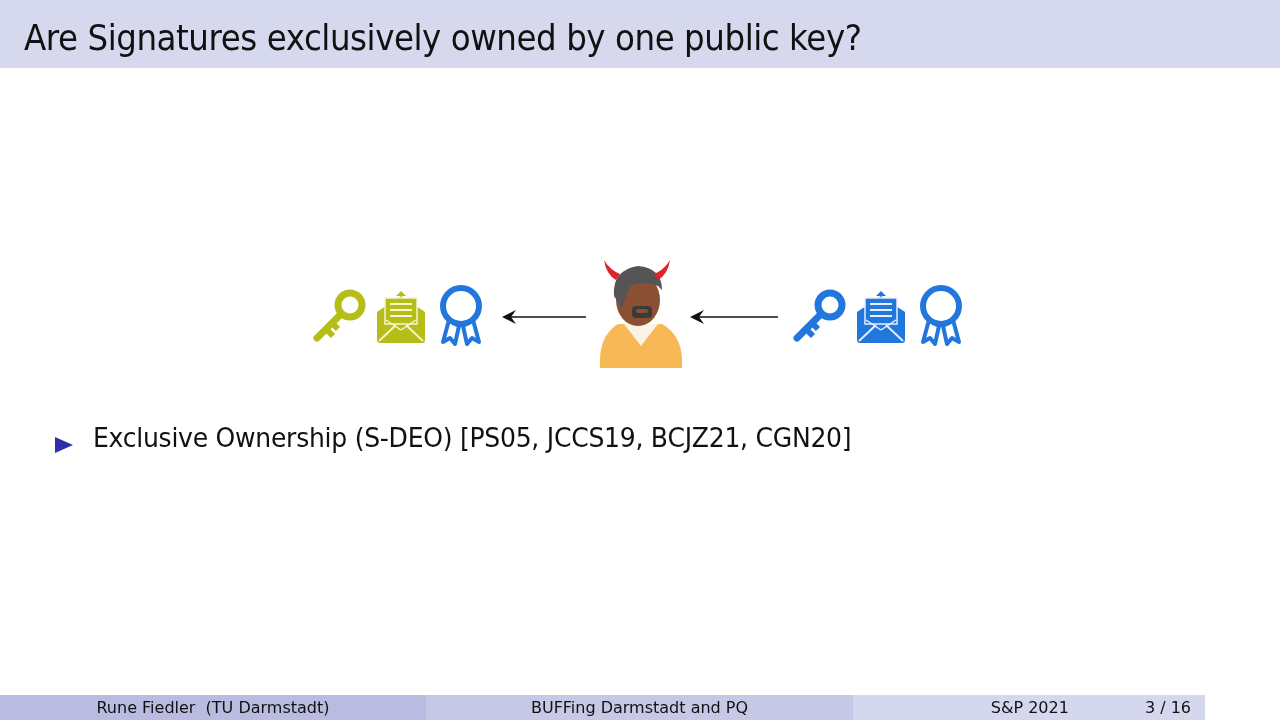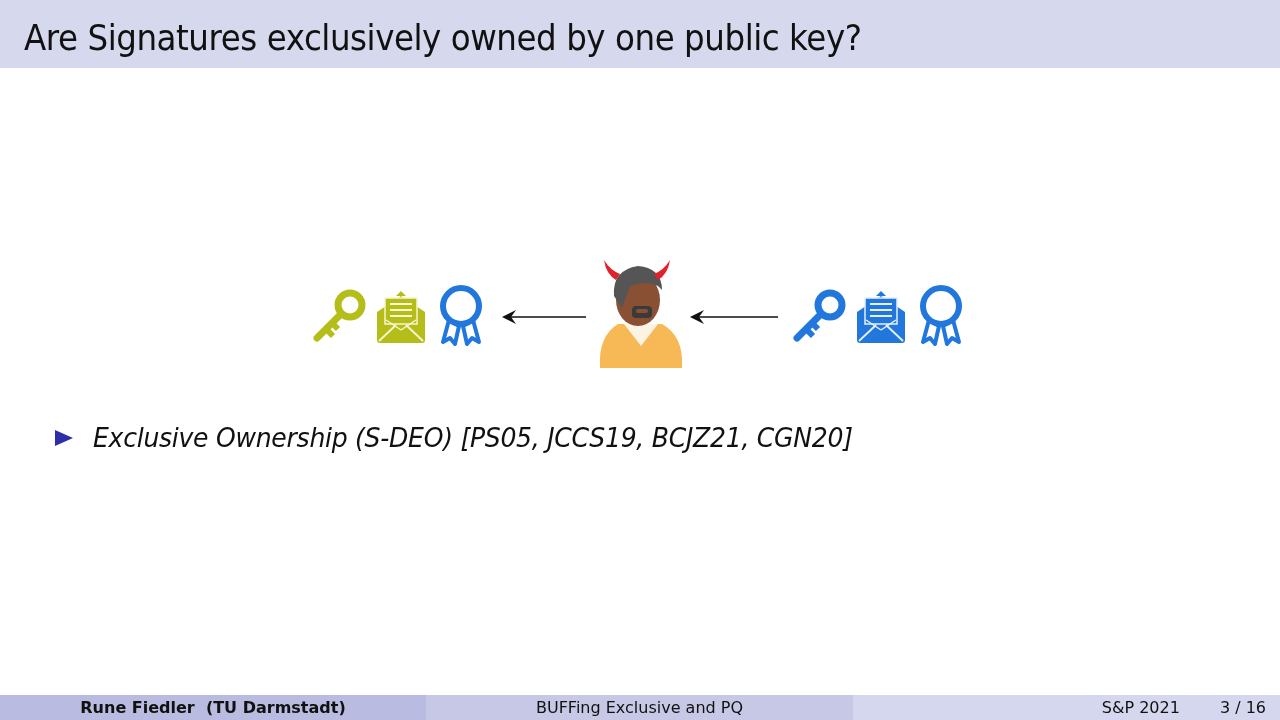--- a/index.html
+++ b/index.html
@@ -3,27 +3,27 @@
 <meta charset="utf-8">
 <style>
   html, body { margin:0; padding:0; }
   body { width:1280px; height:720px; position:relative; background:#ffffff; overflow:hidden;
          font-family: "DejaVu Sans", "Liberation Sans", sans-serif; }
   .titlebar { position:absolute; left:0; top:0; width:1280px; height:68px; background:#d6d8ee; }
   .title { position:absolute; left:24px; top:18px; font-size:35px; color:#111; letter-spacing:-0.5px;
            font-family:"DejaVu Sans", sans-serif; font-weight:normal; transform:scaleX(0.93); transform-origin:left; white-space:nowrap; }
   .diagram { position:absolute; left:0; top:250px; width:1280px; height:130px; }
   .abs { position:absolute; }
-  .bullet-row { position:absolute; left:55px; top:422px; display:flex; align-items:center;font-style:italic; }
+  .bullet-row { position:absolute; left:55px; top:422px; display:flex; align-items:flex-end; }
   .bullet-tri { width:0; height:0; border-top:8px solid transparent; border-bottom:8px solid transparent; border-left:18px solid #2e2ea8; margin-right:20px; }
   .bullet-text { font-size:27px; color:#111; white-space:nowrap; transform:scaleX(0.93); transform-origin:left; letter-spacing:-0.3px; }
   .footer { position:absolute; left:0; top:695px; width:1280px; height:25px; display:flex; font-size:16px; color:#111; }
-  .f1 { width:426px; background:#b9bbe0; display:flex; align-items:center; justify-content:center;font-weight:bold; }
+  .f1 { width:426px; background:#b9bbe0; display:flex; align-items:center; justify-content:center; }
   .f2 { width:427px; background:#c6c8e6; display:flex; align-items:center; justify-content:center; }
-  .f3 { width:427px; background:#d5d7ef; display:flex; align-items:center; justify-content:flex-end; padding-right:14px; box-sizing:border-box; }
+  .f3 { width:352px; background:#d5d7ef; display:flex; align-items:center; justify-content:flex-end; padding-right:14px; box-sizing:border-box;gap:36px; }
   .f3 .conf { margin-right:40px; }
 </style>
 </head>
 <body>
 
 <div class="titlebar">
   <div class="title">Are Signatures exclusively owned by one public key?</div>
 </div>
 
 <div class="diagram">
@@ -101,19 +101,19 @@
 <div class="bullet-row">
   <span class="bullet-tri"></span>
   <span class="bullet-text">Exclusive Ownership (S-DEO) [PS05, JCCS19, BCJZ21, CGN20]</span>
 </div>
 
 <div class="footer">
   <div class="f1">
     <span style="white-space:pre">Rune Fiedler  (TU Darmstadt)</span>
   </div>
   <div class="f2">
-    <span>BUFFing Exclusive and PQ</span>
+    <span>BUFFing Darmstadt and PQ</span>
   </div>
   <div class="f3">
     <span class="conf">S&amp;P 2021</span>
     <span>3 / 16</span>
   </div>
 </div>
 
 </body></html>

